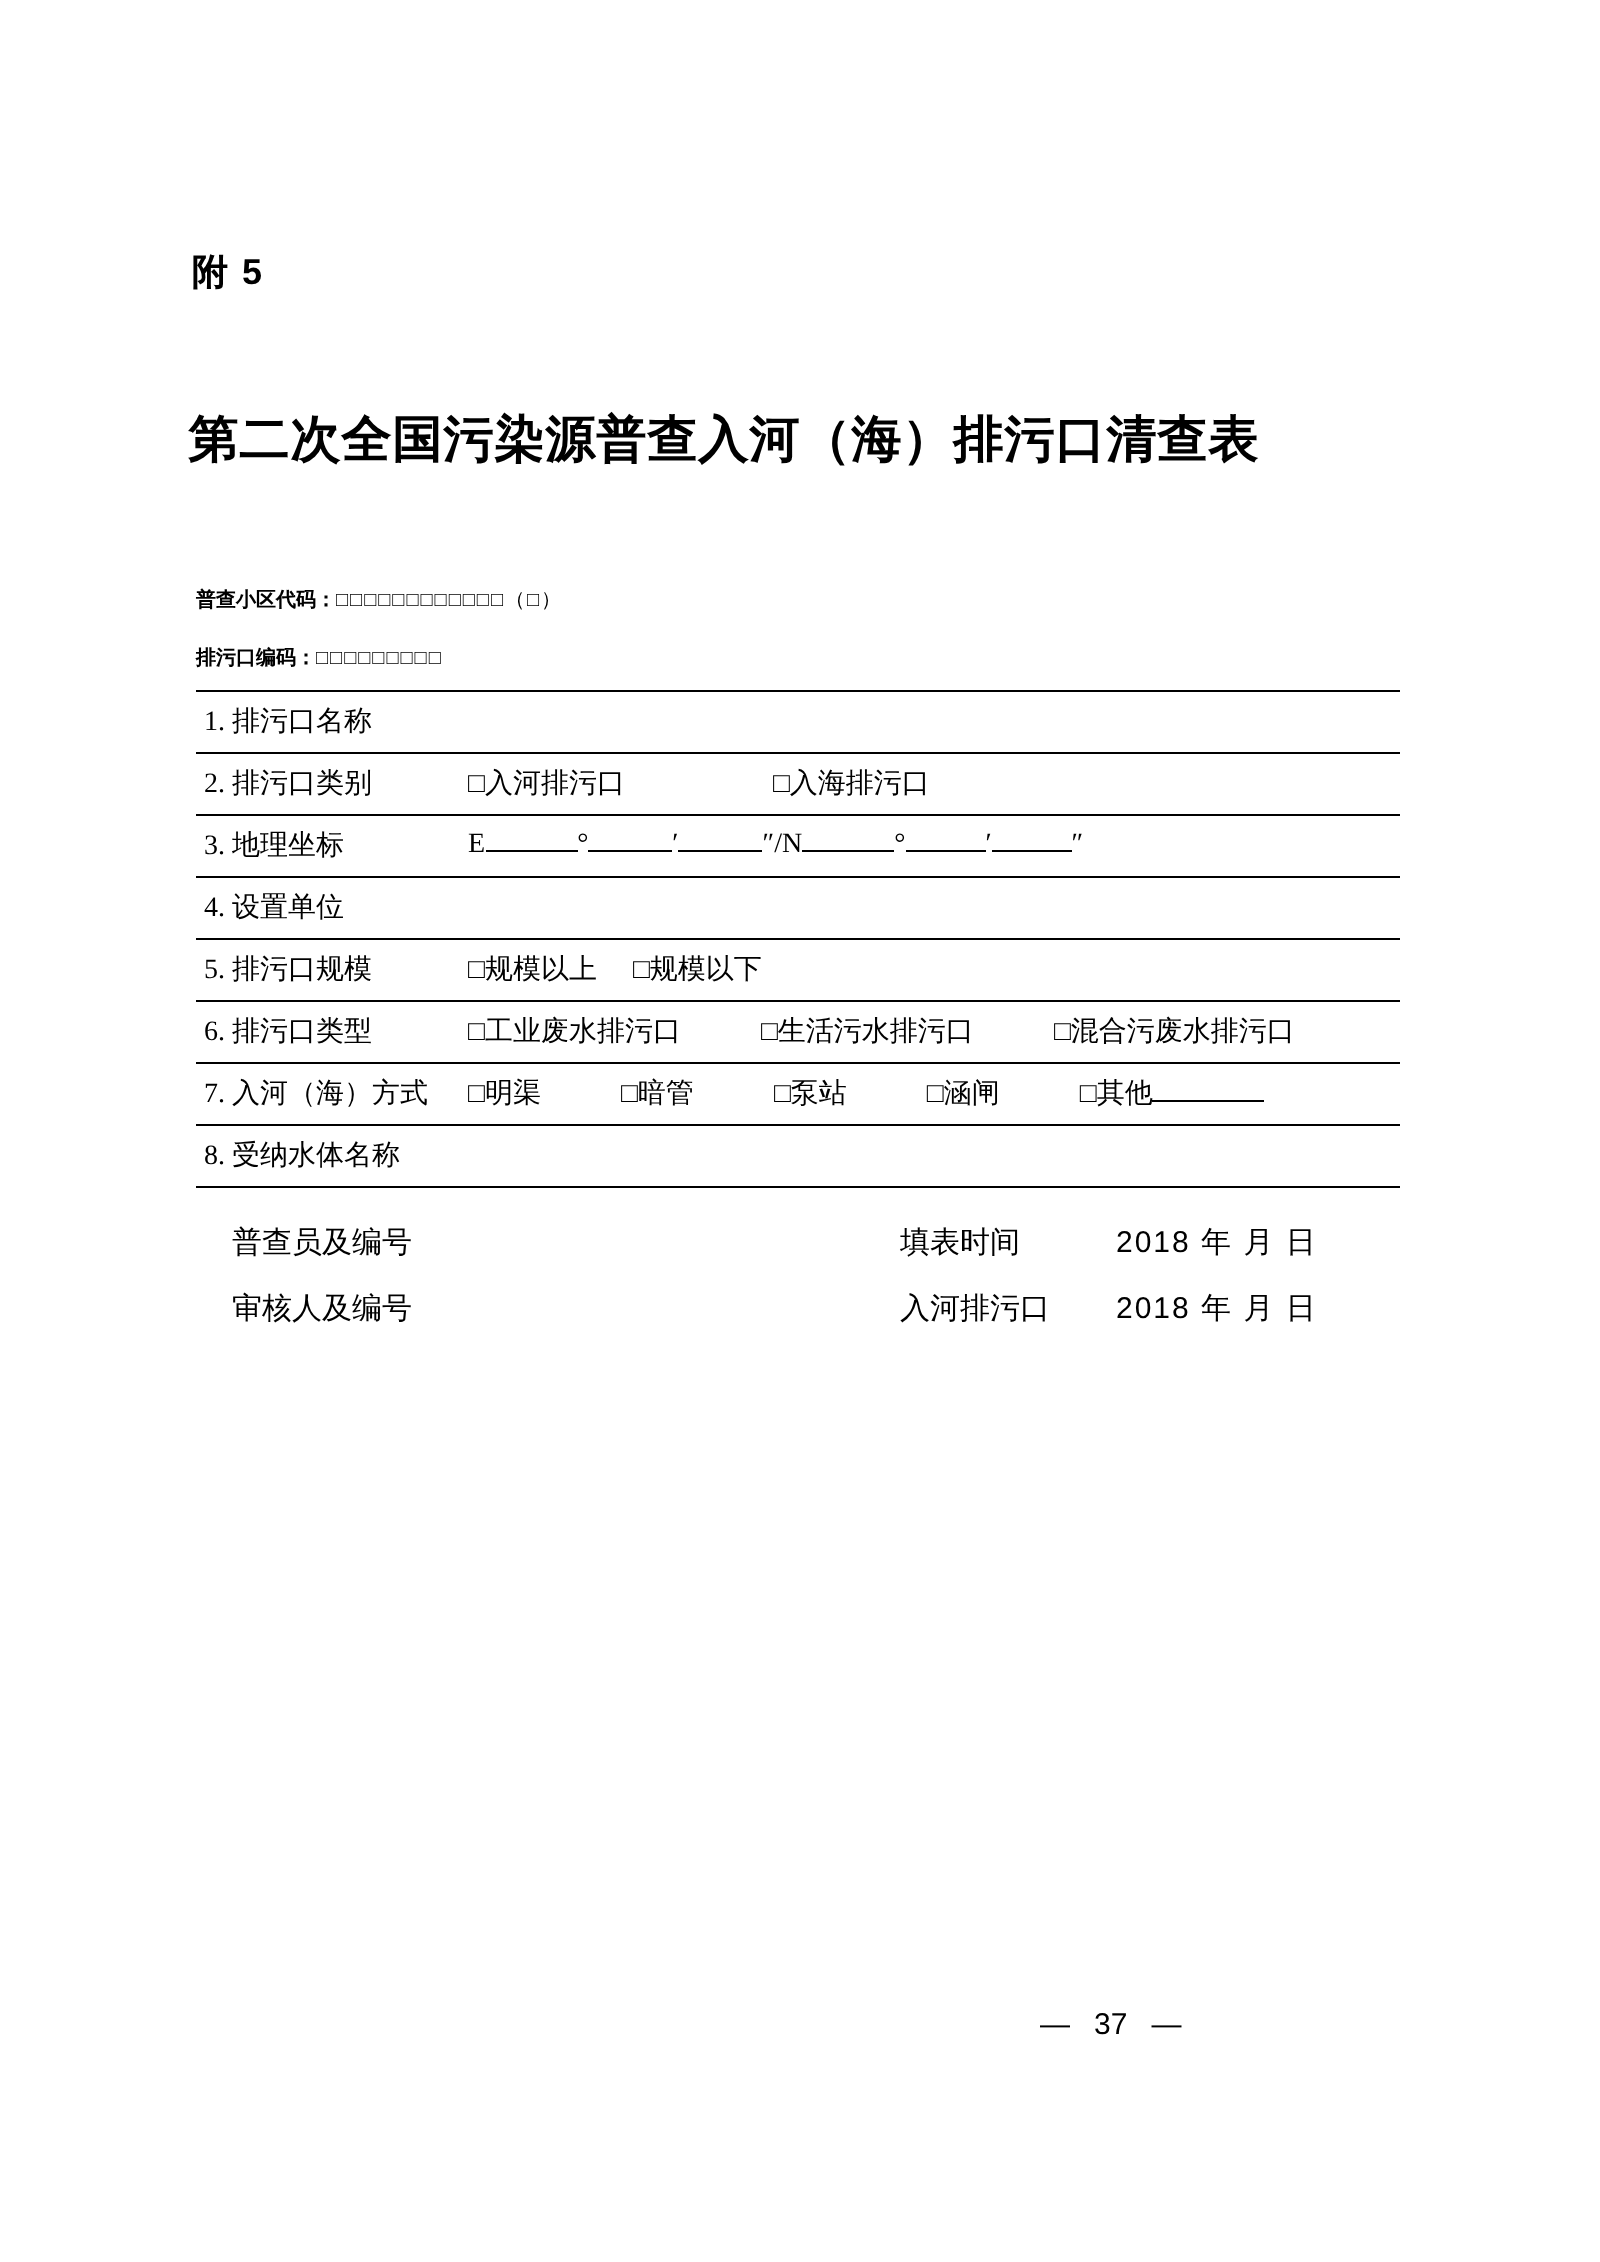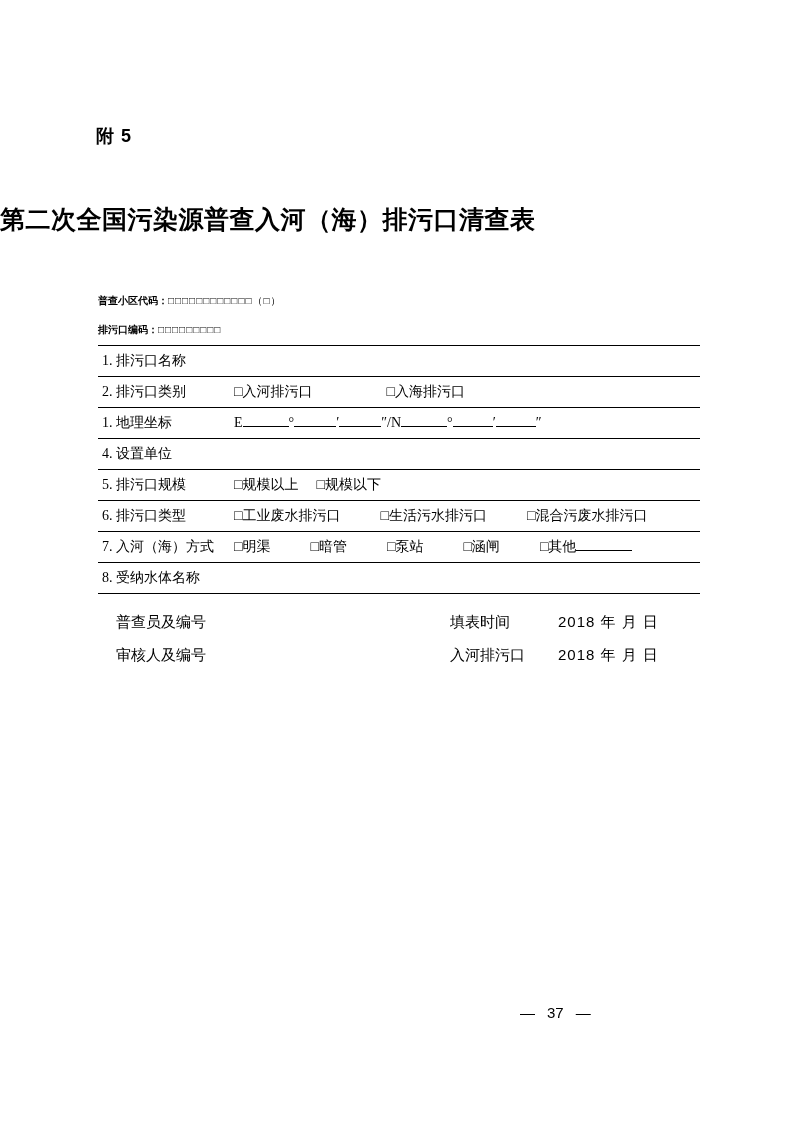--- a/index.html
+++ b/index.html
@@ -28,21 +28,21 @@
     font-size: 18px;
     font-weight: bold;
     font-family: "Liberation Sans", sans-serif;
     letter-spacing: 1px;
   }
   .doc-title {
     position: absolute;
     left: 0;
     top: 203px;
     width: 724px;
-    text-align: left;
+    text-align: center;
     font-size: 25px;
     font-weight: bold;
     font-family: "Liberation Sans", sans-serif;
     letter-spacing: 0.5px;
   }
   .code-lines {
     position: absolute;
     left: 98px;
     top: 286px;
     font-size: 10px;
@@ -169,21 +169,21 @@
       <td class="label">1. 排污口名称</td>
       <td class="value"></td>
     </tr>
     <tr>
       <td class="label">2. 排污口类别</td>
       <td class="value">
         <span class="opt">□入河排污口</span><span class="gap-lg"></span><span class="opt">□入海排污口</span>
       </td>
     </tr>
     <tr>
-      <td class="label">1. 地理坐标</td>
+      <td class="label">3. 地理坐标</td>
       <td class="value coord">
         <span>E</span><span class="u u-44"></span><span>°</span><span class="u u-40"></span><span>′</span><span class="u u-40"></span><span>″</span><span>/N</span><span class="u u-44"></span><span>°</span><span class="u u-38"></span><span>′</span><span class="u u-38"></span><span>″</span>
       </td>
     </tr>
     <tr>
       <td class="label">4. 设置单位</td>
       <td class="value"></td>
     </tr>
     <tr>
       <td class="label">5. 排污口规模</td>

